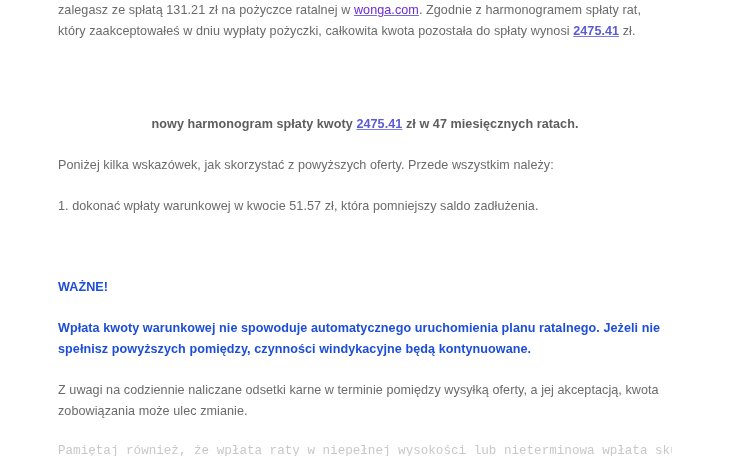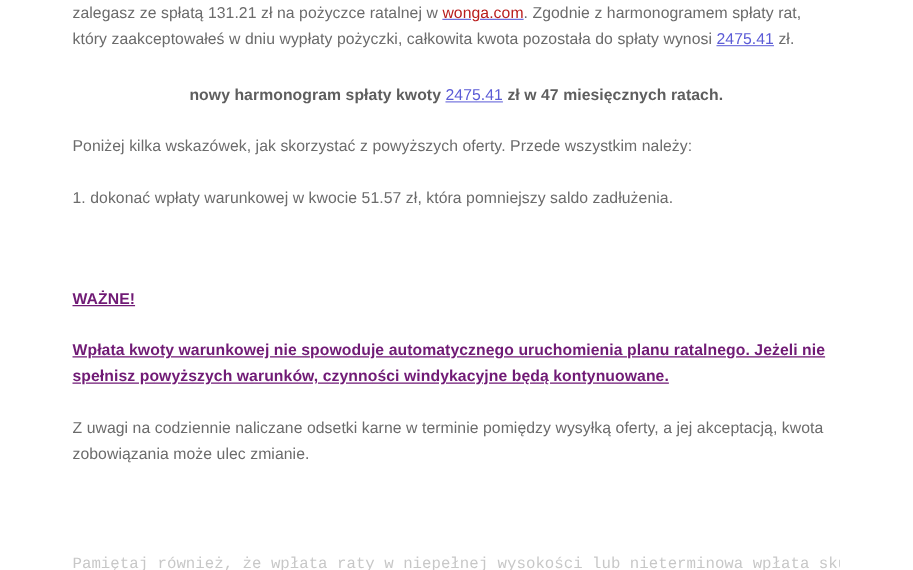--- a/index.html
+++ b/index.html
@@ -34,42 +34,42 @@
     font-size: 12.6px;
     line-height: 21px;
     color: #6b6b6b;
     letter-spacing: 0.005em;
     margin: 0;
     text-align: left;
   }
 
   .para.bold {
     font-weight: bold;
-    color: #701a75;
-    text-decoration: underline;
+    color: #1d4ed8;
   }
 
   .para.centered {
     text-align: center;
     font-weight: bold;
     color: #5e5e5e;
+    margin-top: 48px;
   }
   .gap-md { height: 20px; }
   .gap-lg { height: 24px; }
 
   .amount-link {
     color: #5b5bd6;
     text-decoration: underline;
     text-decoration-color: #7b7be0;
     text-underline-offset: 1px;
-    font-weight: normal;
+    font-weight: bold;
   }
 
   .web-link {
-    color: #b91c1c;
+    color: #6d28d9;
     text-decoration: underline;
     text-decoration-color: #6f6fdc;
     text-underline-offset: 1px;
   }
 
   .inline-bold {
     font-weight: bold;
     color: #5a5a5a;
   }
 
@@ -120,21 +120,21 @@
 
     <div class="gap-md"></div>
 
 
     <div class="gap-md"></div>
 
     <p class="para bold">WAŻNE!</p>
 
     <div class="gap-md"></div>
 
-    <p class="para bold">Wpłata kwoty warunkowej nie spowoduje automatycznego uruchomienia planu ratalnego. Jeżeli nie spełnisz powyższych warunków, czynności windykacyjne będą kontynuowane.</p>
+    <p class="para bold">Wpłata kwoty warunkowej nie spowoduje automatycznego uruchomienia planu ratalnego. Jeżeli nie spełnisz powyższych pomiędzy, czynności windykacyjne będą kontynuowane.</p>
 
     <div class="gap-md"></div>
 
     <p class="para">Z uwagi na codziennie naliczane odsetki karne w terminie pomiędzy wysyłką oferty, a jej akceptacją, kwota zobowiązania może ulec zmianie.</p>
 
   </div>
 
   <div class="clipped-line-wrap">
     <div class="clipped-line">Pamiętaj również, że wpłata raty w niepełnej wysokości lub nieterminowa wpłata skutkuje</div>
   </div>

